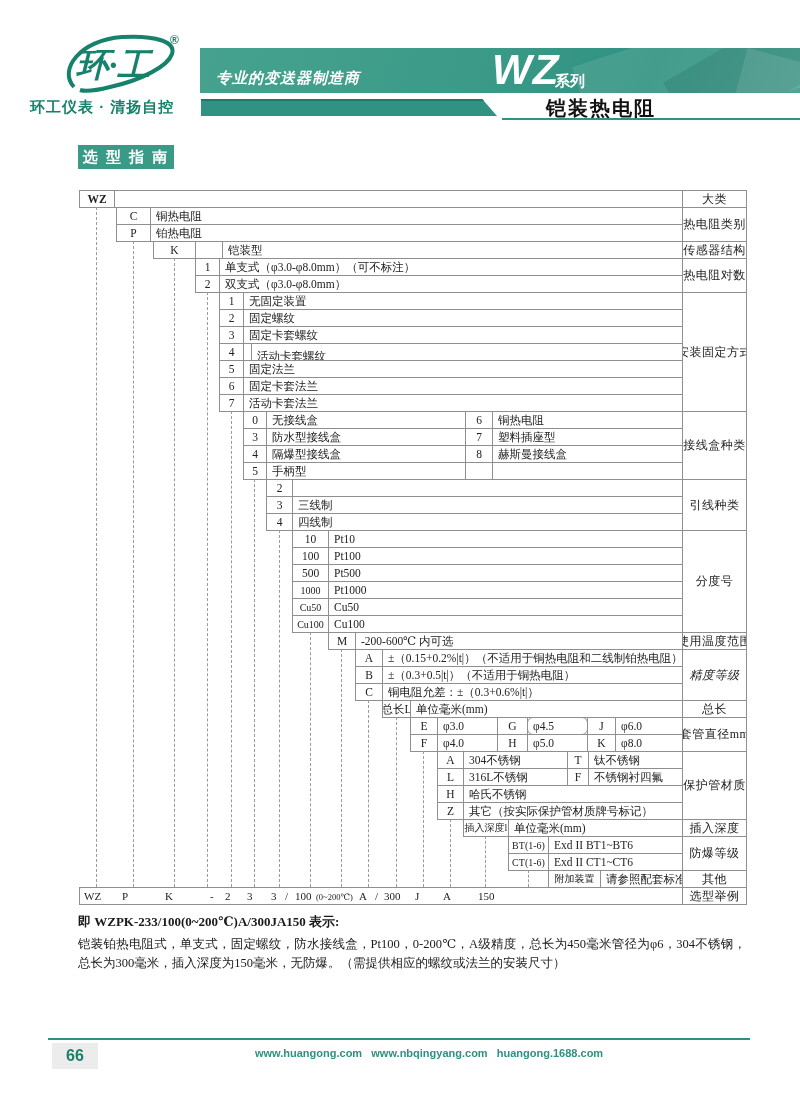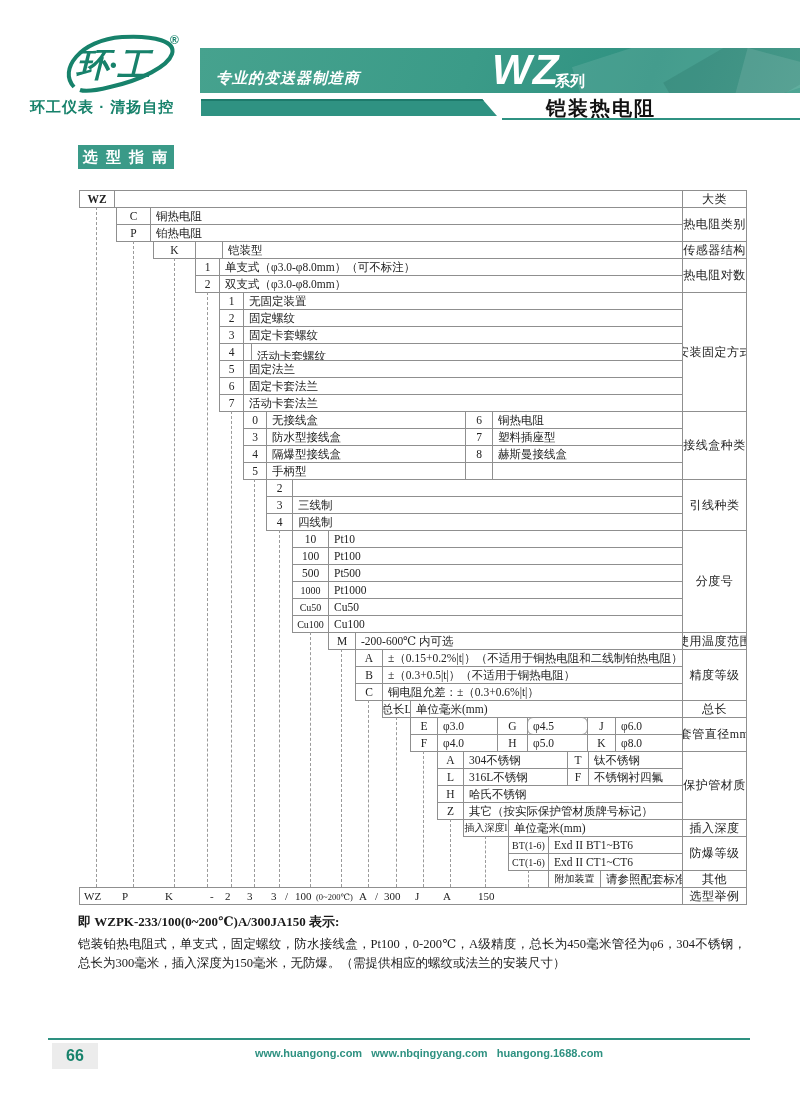--- a/index.html
+++ b/index.html
@@ -148,21 +148,21 @@
       <div class="cell label-cell" style="left: 682px; top: 530px; width: 65px; height: 103px;">分度号</div>
       <div class="cell code" style="left: 328px; top: 632px; width: 28px; height: 18px;">M</div>
       <div class="cell content" style="left: 355px; top: 632px; width: 328px; height: 18px;">-200-600℃ 内可选</div>
       <div class="cell label-cell" style="left: 682px; top: 632px; width: 65px; height: 18px;">使用温度范围</div>
       <div class="cell code" style="left: 355px; top: 649px; width: 28px; height: 18px;">A</div>
       <div class="cell content" style="left: 382px; top: 649px; width: 301px; height: 18px;">±（0.15+0.2%|t|）（不适用于铜热电阻和二线制铂热电阻）</div>
       <div class="cell code" style="left: 355px; top: 666px; width: 28px; height: 18px;">B</div>
       <div class="cell content" style="left: 382px; top: 666px; width: 301px; height: 18px;">±（0.3+0.5|t|）（不适用于铜热电阻）</div>
       <div class="cell code" style="left: 355px; top: 683px; width: 28px; height: 18px;">C</div>
       <div class="cell content" style="left: 382px; top: 683px; width: 301px; height: 18px;">铜电阻允差：±（0.3+0.6%|t|）</div>
-      <div class="cell label-cell" style="left: 682px; top: 649px; width: 65px; height: 52px;">精度等级</div>
+      <div class="cell label-cell" style="left: 682px; top: 649px; width: 65px; height: 52px; font-style: italic;">精度等级</div>
       <div class="cell code" style="left: 382px; top: 700px; width: 29px; height: 18px;">总长L</div>
       <div class="cell content" style="left: 410px; top: 700px; width: 273px; height: 18px;">单位毫米(mm)</div>
       <div class="cell label-cell" style="left: 682px; top: 700px; width: 65px; height: 18px;">总长</div>
       <div class="cell code" style="left: 410px; top: 717px; width: 28px; height: 18px;">E</div>
       <div class="cell content" style="left: 437px; top: 717px; width: 61px; height: 18px;">φ3.0</div>
       <div class="cell code" style="left: 497px; top: 717px; width: 31px; height: 18px;">G</div>
       <div class="cell content" style="left: 527px; top: 717px; width: 61px; height: 18px; border-radius: 6px;">φ4.5</div>
       <div class="cell code" style="left: 587px; top: 717px; width: 29px; height: 18px;">J</div>
       <div class="cell content" style="left: 615px; top: 717px; width: 68px; height: 18px;">φ6.0</div>
       <div class="cell code" style="left: 410px; top: 734px; width: 28px; height: 18px;">F</div>

